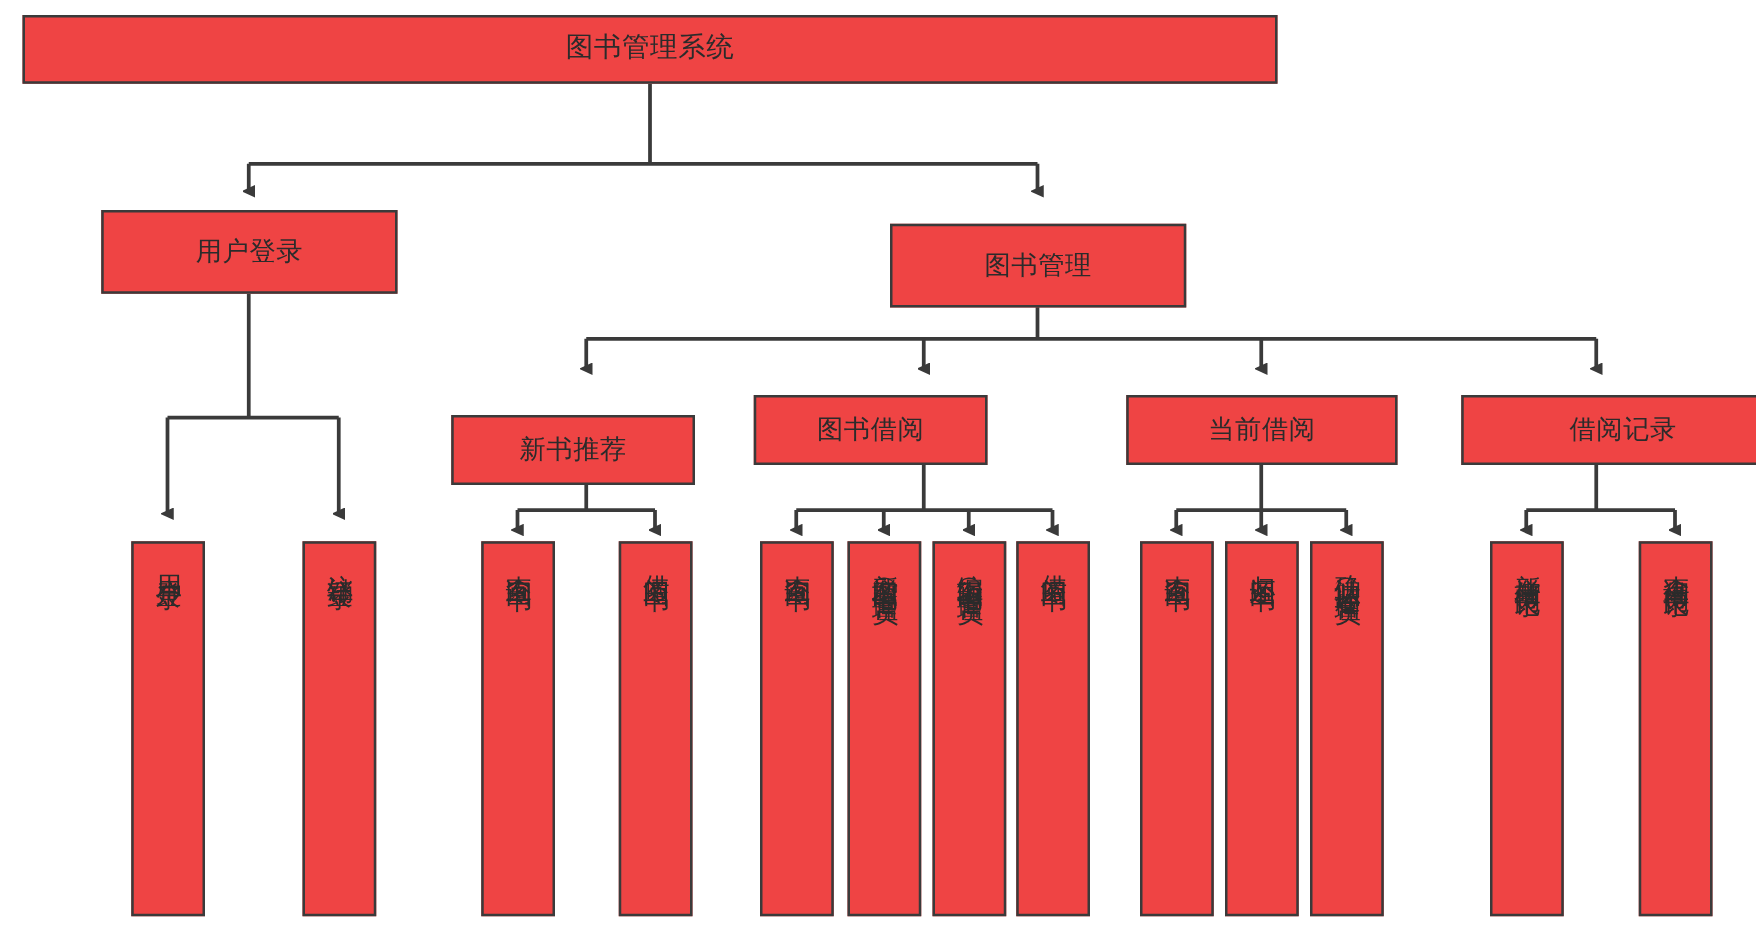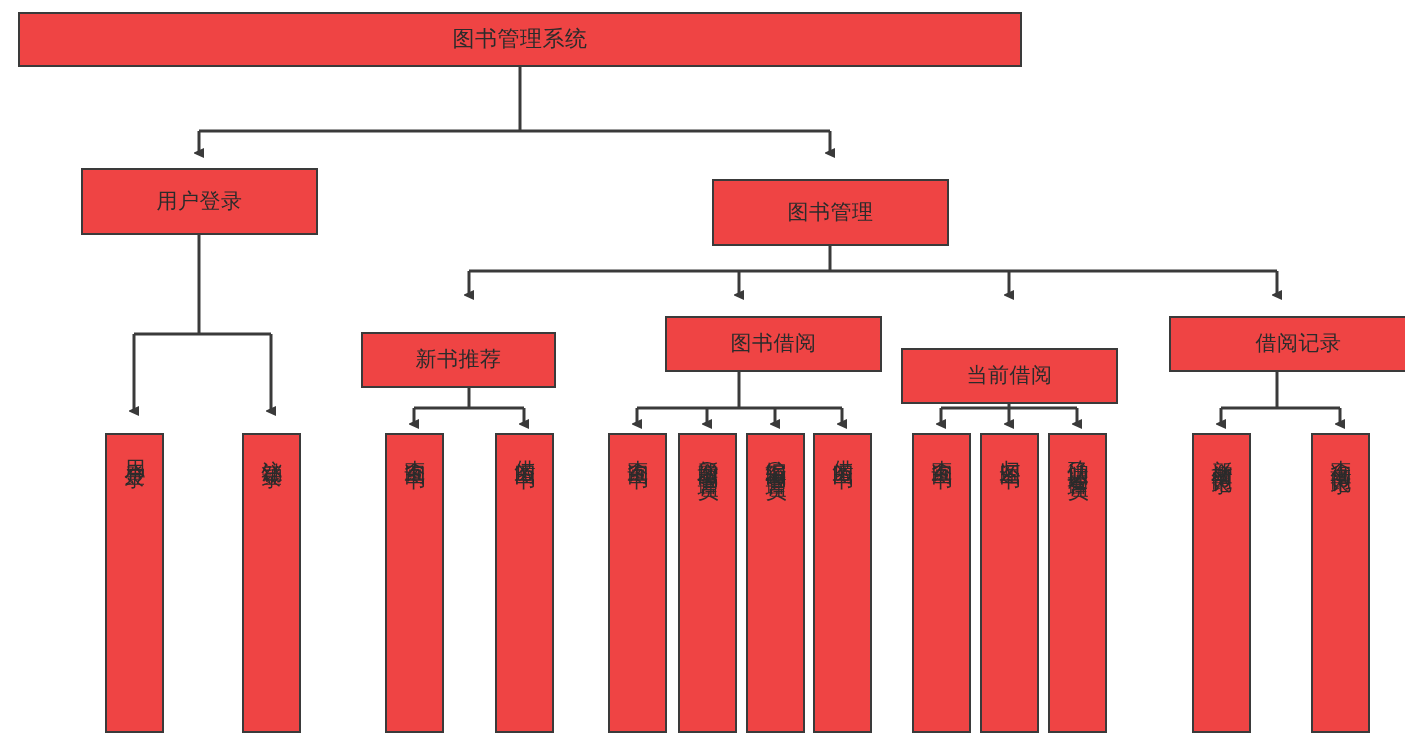--- a/index.html
+++ b/index.html
@@ -144,25 +144,25 @@
   </div>
 
   <div class="node h" style="left:712px; top:168px; width:237px; height:67px;margin-top:11px;">
     <span class="node-label">图书管理</span>
   </div>
 
   <div class="node h" style="left:361px; top:332px; width:195px; height:56px;">
     <span class="node-label">新书推荐</span>
   </div>
 
-  <div class="node h" style="left:665px; top:316px; width:217px; height:56px;">
+  <div class="node h" style="left:603px; top:316px; width:187px; height:56px;">
     <span class="node-label">图书借阅</span>
   </div>
 
-  <div class="node h" style="left:901px; top:316px; width:217px; height:56px;margin-top:32px;">
+  <div class="node h" style="left:901px; top:316px; width:217px; height:56px;">
     <span class="node-label">当前借阅</span>
   </div>
 
   <div class="node h" style="left:1169px; top:316px; width:259px; height:56px;">
     <span class="node-label">借阅记录</span>
   </div>
 
   <div class="node v" style="left:105px; top:433px; width:59px; height:300px;">
     <span class="node-label">用户登录</span>
   </div>

